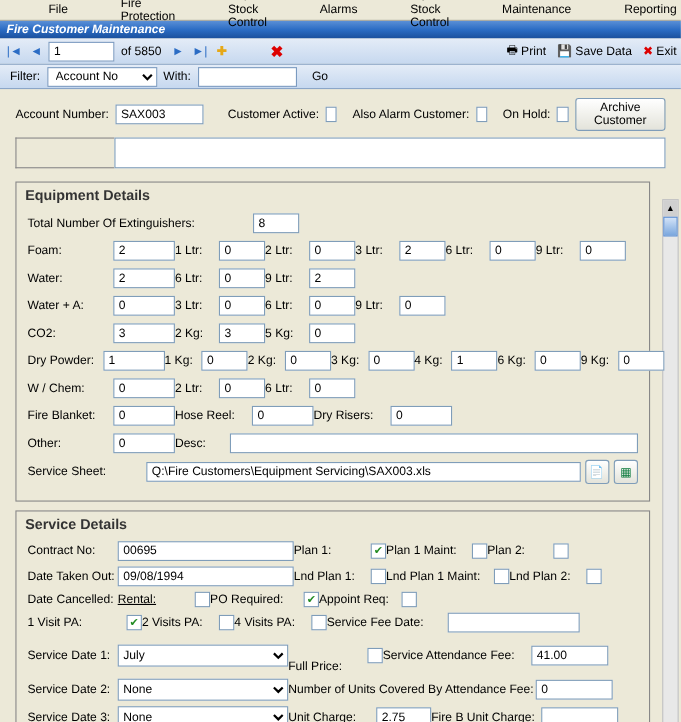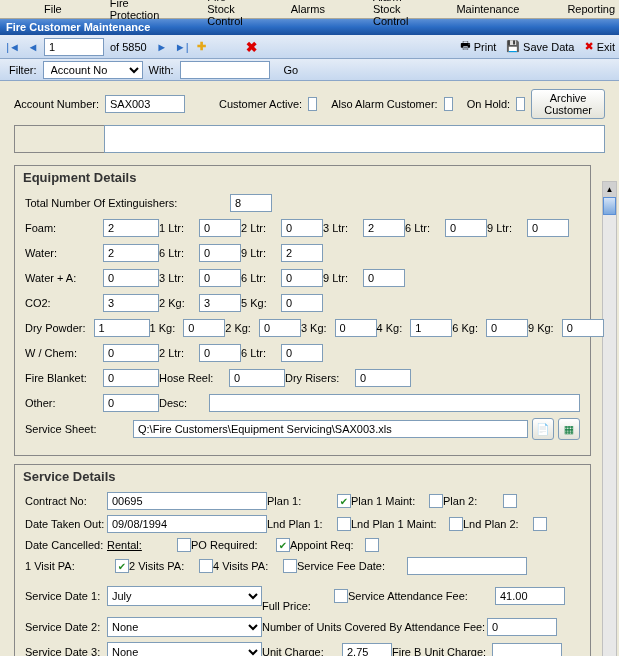--- a/index.html
+++ b/index.html
@@ -1,19 +1,19 @@
 <!DOCTYPE html>
 <html><head>
 <meta charset="utf-8">
 <style>
   * { box-sizing: border-box; font-family: Tahoma, Arial, sans-serif; font-size: 11px; }
   body { margin: 0; background: #ece9d8; width: 619px; }
   .menubar { background: #ece9d8; border-bottom: 1px solid #aca899; display: flex; height: 19px; align-items: center; padding: 0 4px; }
   .menubar span { padding: 2px 8px; cursor: default; margin-left: 32px; }
-  .titlebar { background: linear-gradient(to bottom, #5a8fd6 0%, #2b6cc4 50%, #1a4f9c 100%); color: #fff; height: 16px; line-height: 16px; padding: 0 6px; font-weight: bold; }
+  .titlebar { background: linear-gradient(to bottom, #5a8fd6 0%, #2b6cc4 50%, #1a4f9c 100%); color: #fff; height: 16px; line-height: 16px; padding: 0 6px; font-weight: bold; font-style: italic; }
   .toolbar { background: linear-gradient(to bottom, #e4ecf7 0%, #c6d8ef 100%); border-bottom: 1px solid #8ba6c8; height: 24px; display: flex; align-items: center; padding: 0 4px; gap: 2px; }
   .toolbar .nav-btn { width: 18px; height: 18px; display: inline-flex; align-items: center; justify-content: center; cursor: pointer; }
   .toolbar input.rec { width: 60px; height: 18px; border: 1px solid #7a9ac0; padding: 0 4px; background:#fff;}
   .toolbar .of { padding: 0 4px; }
   .toolbar .red-x { color: #d00; font-weight: bold; font-size: 14px; margin-left: 30px;}
   .toolbar .right { margin-left: auto; display: flex; gap: 10px; align-items: center; }
   .toolbar .tbtn { display: inline-flex; align-items: center; gap: 3px; cursor: pointer; }
   .filterbar { background: linear-gradient(to bottom, #e4ecf7 0%, #c6d8ef 100%); border-bottom: 1px solid #8ba6c8; height: 22px; display: flex; align-items: center; padding: 0 9px; gap: 6px; }
   .filterbar select, .filterbar input { height: 18px; border: 1px solid #7a9ac0; background:#fff; padding: 0 3px;}
   .content { padding: 6px 6px 0 6px; position: relative; }
@@ -89,21 +89,21 @@
   <span>With:</span>
   <input type="text" style="width: 90px;" value="">
   <span style="padding:0 8px; cursor:pointer;">Go</span>
 </div>
 
 <div class="content">
 
   <div class="row-top">
     <label>Account Number:</label>
     <input type="text" style="width: 80px;" value="SAX003">
-    <label style="margin-left:28px;text-align:center;">Customer Active:</label>
+    <label style="margin-left:16px;text-align:center;">Customer Active:</label>
     <span class="chk"></span>
     <label style="margin-left:8px;">Also Alarm Customer:</label>
     <span class="chk"></span>
     <label style="margin-left:8px;">On Hold:</label>
     <span class="chk"></span>
     <button class="btn" style="margin-left:auto;">Archive Customer</button>
   </div>
 
   <div class="wide-box-row">
     <div class="leftbar"></div>
@@ -266,21 +266,21 @@
       <span class="chk"></span>
       <span class="lbl" style="width:110px;">Service Fee Date:</span>
       <input class="txt" style="width: 120px;" value="">
     </div>
 
     <div class="svc-row">
       <span class="lbl">Service Date 1:</span>
       <select class="svc-sel"><option>July</option></select>
       <span class="lbl" style="width:72px;margin-top:20px;">Full Price:</span>
       <span class="chk"></span>
-      <span class="lbl" style="width:147px;">Service Attendance Fee:</span>
+      <span class="lbl" style="width:135px;">Service Attendance Fee:</span>
       <input class="txt" style="width: 70px;" value="41.00">
     </div>
 
     <div class="svc-row">
       <span class="lbl">Service Date 2:</span>
       <select class="svc-sel"><option>None</option></select>
       <span class="lbl" style="width:225px;">Number of Units Covered By Attendance Fee:</span>
       <input class="txt" style="width: 70px;" value="0">
     </div>
 

